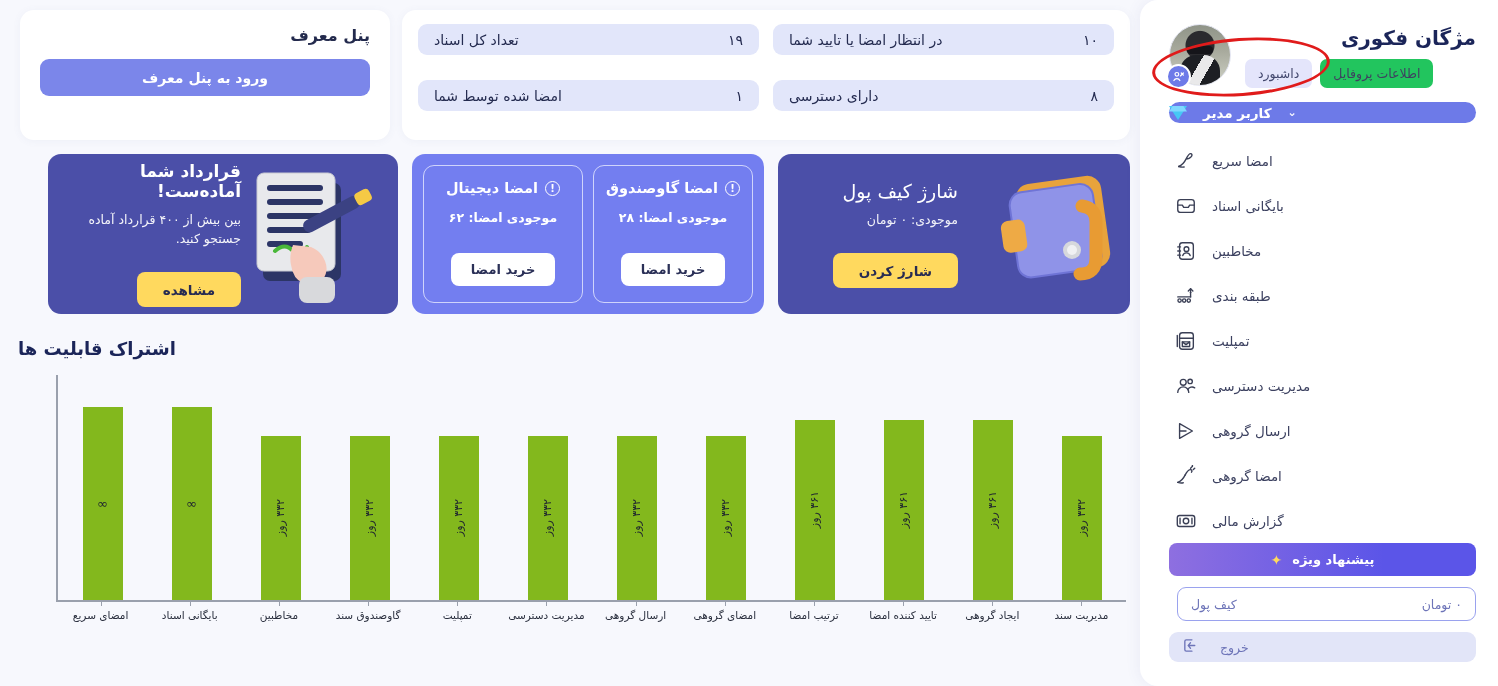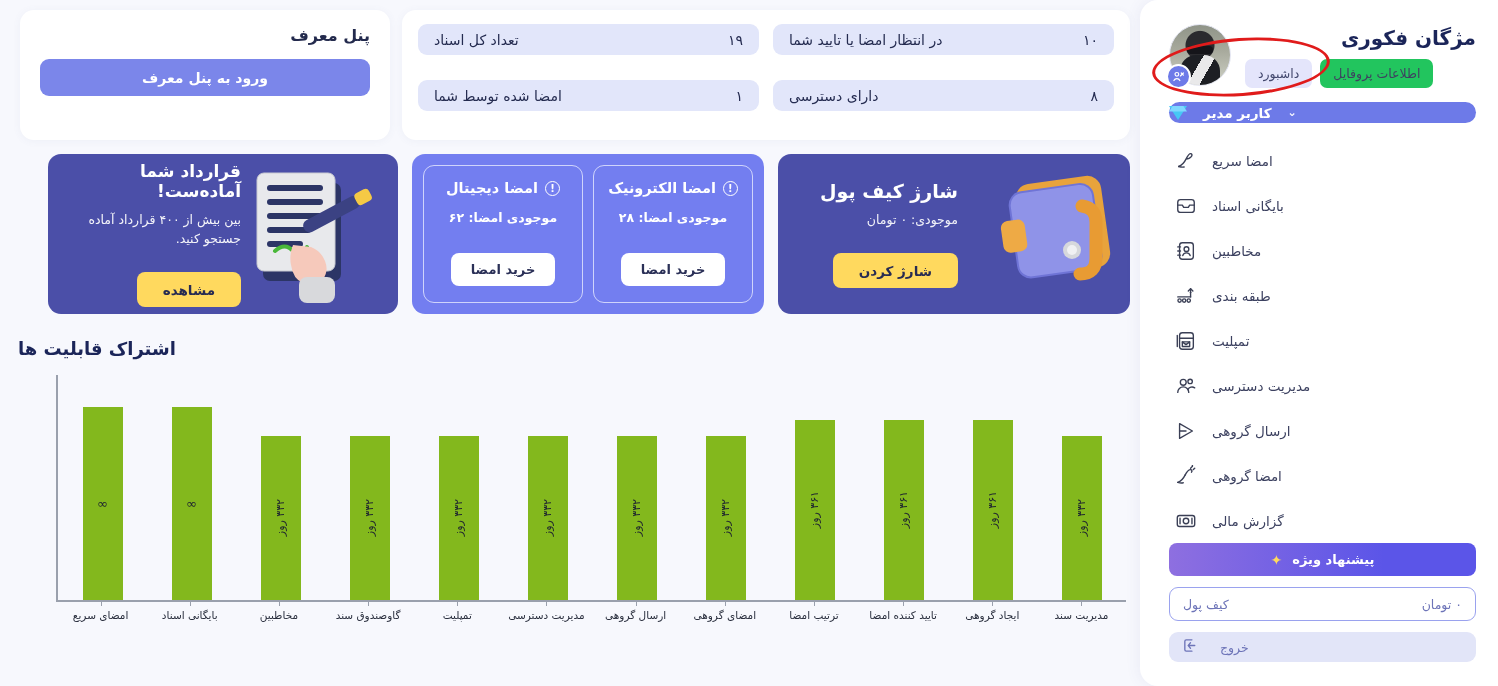--- a/index.html
+++ b/index.html
@@ -107,21 +107,21 @@
     display: flex; flex-direction: row-reverse; align-items: center;
     justify-content: center; gap: 10px;
     color: #fff; font-size: 13px; font-weight: 700; cursor: pointer;
   }
   .sparkle { color: #ffd95e; font-size: 14px; }
   .wallet-btn {
     height: 34px; border-radius: 9px; background: #fff;
     border: 1px solid #9aa2ee;
     display: flex; flex-direction: row-reverse; align-items: center;
     justify-content: space-between; padding: 0 13px;
-    font-size: 12.5px; color: #6d74b8; cursor: pointer;
+    font-size: 12.5px; color: #6d74b8; cursor: pointer; margin-left: 8px;
   }
   .logout-btn {
     height: 30px; border-radius: 9px; background: #e2e5f8;
     display: flex; flex-direction: row-reverse; align-items: center;
     justify-content: flex-start; gap: 21px; padding: 0 13px;
     font-size: 12.5px; color: #6d74b8; cursor: pointer;
   }
 
   
   .main {
@@ -171,21 +171,21 @@
     order: 1; flex: 0 0 352px; background: #4b4fa8;
     display: flex; flex-direction: row-reverse; align-items: center; padding: 0 20px;
   }
   .b-sign { order: 2; flex: 0 0 352px; background: #737ef0; display: flex; gap: 10px; padding: 11px; }
   .b-contract {
     order: 3; flex: 0 0 350px; background: #4b4fa8;
     display: flex; flex-direction: row-reverse; align-items: center; padding: 0 18px;
   }
 
   .wallet-text { text-align: right; color: #fff; flex: 0 0 160px; }
-  .wallet-title { font-size: 19px; font-weight: 700; margin-bottom: 10px; }
+  .wallet-title { font-size: 19px; font-weight: 400; margin-bottom: 10px; }
   .wallet-sub { font-size: 12.5px; opacity: .92; margin-bottom: 26px; }
   .yellow-btn {
     display: inline-flex; align-items: center; justify-content: center;
     height: 35px; padding: 0 26px; border-radius: 8px;
     background: #ffd95e; color: #272b52; font-size: 13.5px; font-weight: 700;
     cursor: pointer;
   }
   .wallet-divider { width: 1px; height: 104px; background: rgba(255,255,255,.28); margin: 0 14px; }
   .wallet-img { flex: 1 1 auto; display: flex; align-items: center; justify-content: center; }
 
@@ -317,21 +317,21 @@
             <rect x="112" y="36" width="16" height="13" rx="4" transform="rotate(-28 112 36)" fill="#f5c945"></rect>
             <path d="M52 86 q-4 10 -2 20 q2 14 12 18 q12 5 20 -4 q6 -8 2 -18 q-4 -10 -14 -14 z" fill="#f6c9bb"></path>
             <rect x="58" y="118" width="36" height="26" rx="8" fill="#d8d9dc"></rect>
           </svg>
         </div>
       </div>
 
       <div class="banner b-sign">
         <div class="sign-tile">
           <div class="sign-head">
-            <span class="sign-title">امضا الکترونیک</span>
+            <span class="sign-title">امضا گاوصندوق</span>
             <span class="info-i">!</span>
           </div>
           <div class="sign-sub">موجودی امضا: ۲۸</div>
           <div class="white-btn">خرید امضا</div>
         </div>
         <div class="sign-tile">
           <div class="sign-head">
             <span class="sign-title">امضا دیجیتال</span>
             <span class="info-i">!</span>
           </div>

